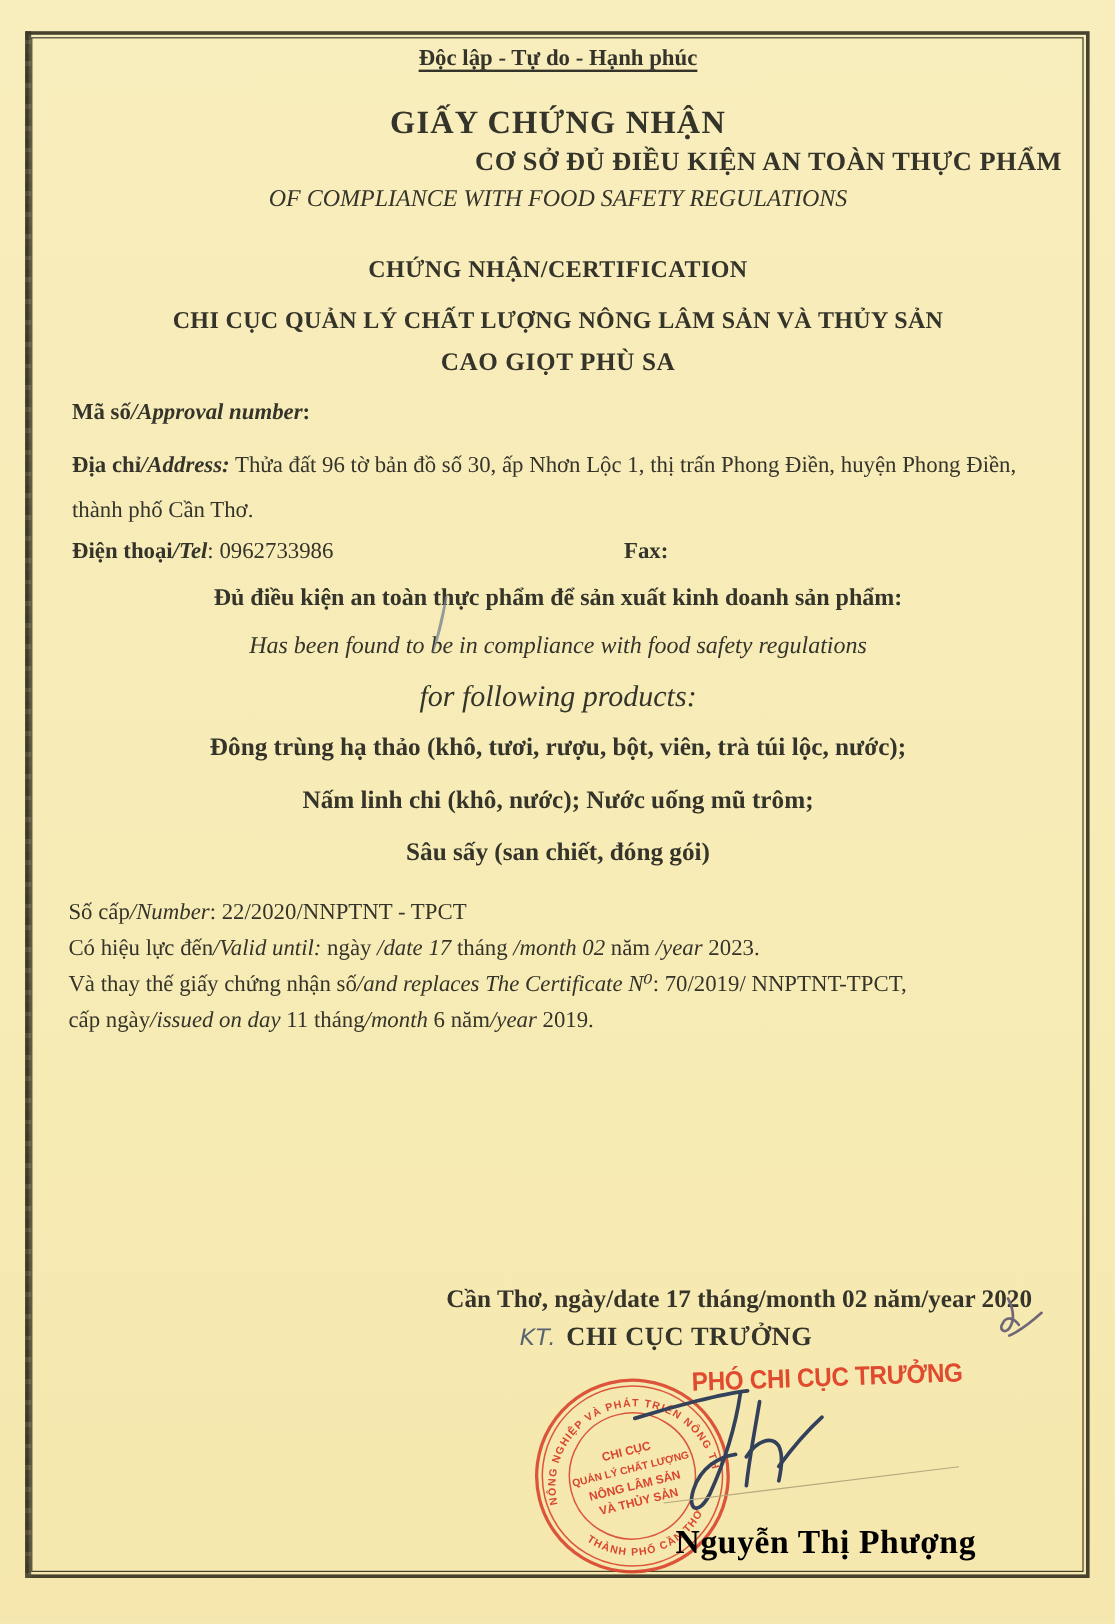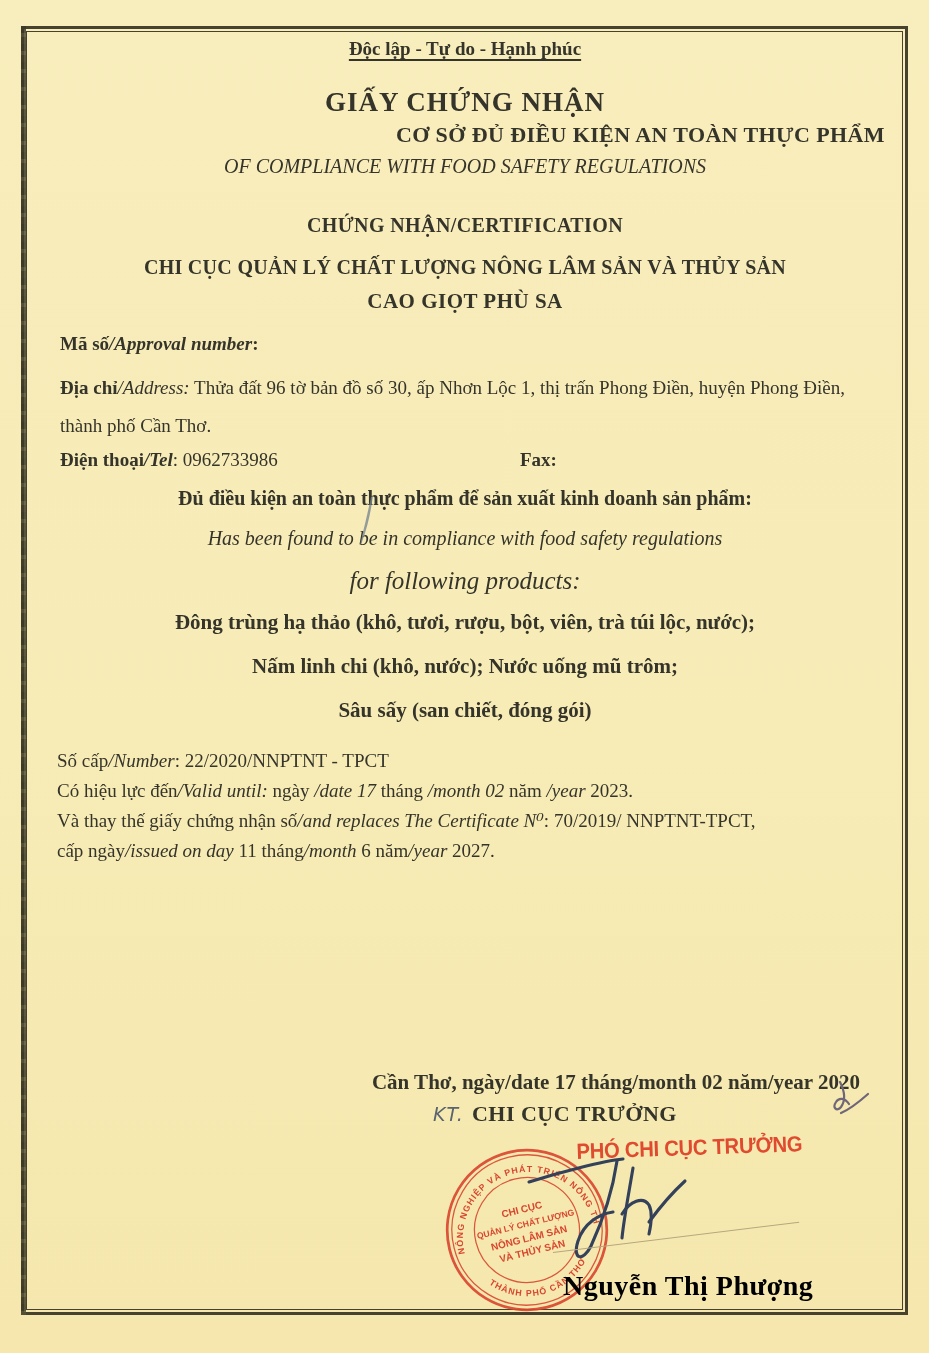--- a/index.html
+++ b/index.html
@@ -98,39 +98,39 @@
   <div class="cert-title center">GIẤY CHỨNG NHẬN</div>
   <div class="cert-subtitle center">CƠ SỞ ĐỦ ĐIỀU KIỆN AN TOÀN THỰC PHẨM</div>
   <div class="cert-subtitle-en center">OF COMPLIANCE WITH FOOD SAFETY REGULATIONS</div>
 
   <div class="certification-heading center">CHỨNG NHẬN/CERTIFICATION</div>
   <div class="authority center">CHI CỤC QUẢN LÝ CHẤT LƯỢNG NÔNG LÂM SẢN VÀ THỦY SẢN</div>
 
   <div class="establishment-line2 center">CAO GIỌT PHÙ SA</div>
 
   <div class="field field-approval"><span style="font-weight: bold; text-align: center;">Mã số</span><span style="font-weight: bold; font-style: italic;">/Approval number</span><span style="font-weight: bold;">:</span></div>
-  <div class="field field-address"><span style="font-weight: bold;">Địa chỉ</span><span style="font-weight: normal; font-style: italic;">/Address:</span><span> Thửa đất 96 tờ bản đồ số 30, ấp Nhơn Lộc 1, thị trấn Phong Điền, huyện Phong Điền, thành phố Cần Thơ.</span></div>
+  <div class="field field-address"><span style="font-weight: bold;">Địa chỉ</span><span style="font-weight: bold; font-style: italic;">/Address:</span><span> Thửa đất 96 tờ bản đồ số 30, ấp Nhơn Lộc 1, thị trấn Phong Điền, huyện Phong Điền, thành phố Cần Thơ.</span></div>
   <div class="field field-tel">
     <span><span style="font-weight: bold;">Điện thoại</span><span style="font-weight: bold; font-style: italic;">/Tel</span><span>: 0962733986</span></span>
     <span class="fax-label">Fax:</span>
   </div>
 
   <div class="compliance-vn center">Đủ điều kiện an toàn thực phẩm để sản xuất kinh doanh sản phẩm:</div>
   <div class="compliance-en1 center">Has been found to be in compliance with food safety regulations</div>
   <div class="compliance-en2 center">for following products:</div>
 
   <div class="product product-1 center">Đông trùng hạ thảo (khô, tươi, rượu, bột, viên, trà túi lộc, nước);</div>
   <div class="product product-2 center">Nấm linh chi (khô, nước); Nước uống mũ trôm;</div>
   <div class="product product-3 center">Sâu sấy (san chiết, đóng gói)</div>
 
   <div class="issue">
     <div><span>Số cấp</span><span style="font-style: italic;">/Number</span><span>: 22/2020/NNPTNT - TPCT</span></div>
     <div><span>Có hiệu lực đến</span><span style="font-style: italic;">/Valid until:</span><span> ngày </span><span style="font-style: italic;">/date 17 </span><span>tháng </span><span style="font-style: italic;">/month 02 </span><span>năm </span><span style="font-style: italic;">/year </span><span>2023.</span></div>
     <div><span>Và thay thế giấy chứng nhận số</span><span style="font-style: italic;">/and replaces The Certificate N⁰</span><span>: 70/2019/ NNPTNT-TPCT,</span></div>
-    <div><span>cấp ngày</span><span style="font-style: italic;">/issued on day </span><span>11 tháng</span><span style="font-style: italic;">/month </span><span>6 năm</span><span style="font-style: italic;">/year </span><span>2027.</span></div>
+    <div><span>cấp ngày</span><span style="font-style: italic;">/issued on day </span><span>11 tháng</span><span style="font-style: italic;">/month </span><span>6 năm</span><span style="font-style: italic;">/year </span><span>2019.</span></div>
   </div>
 
 </div>
 
 <div class="date-line">Cần Thơ, ngày/date 17 tháng/month 02 năm/year 2020</div>
 
 <div class="kt-line">
   <span class="kt-hand">KT.</span><span class="kt-title">CHI CỤC TRƯỞNG</span>
 </div>
 

